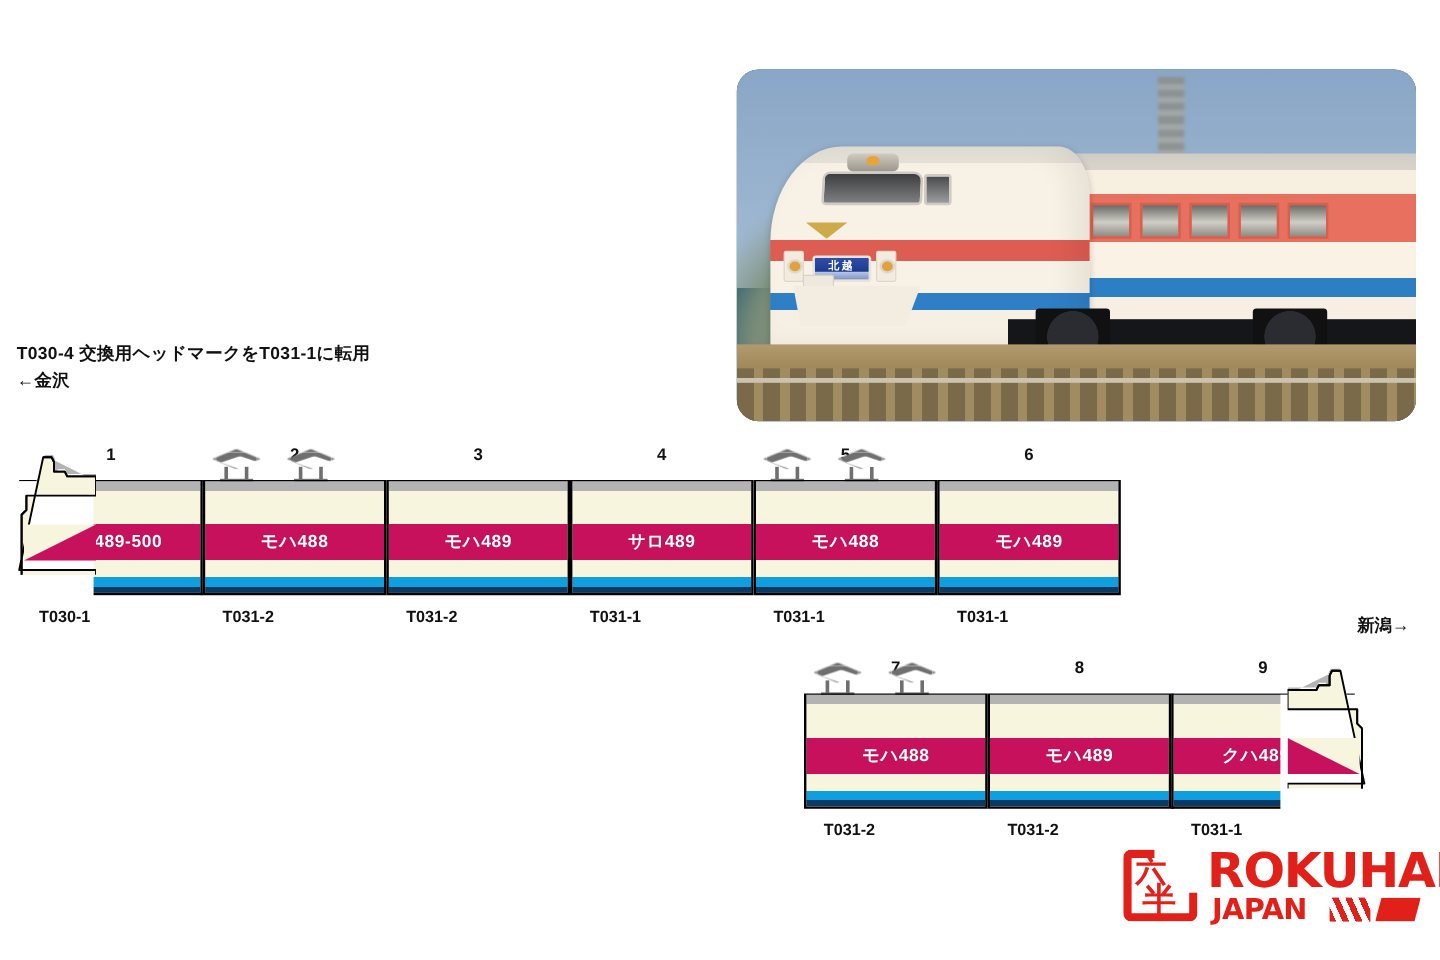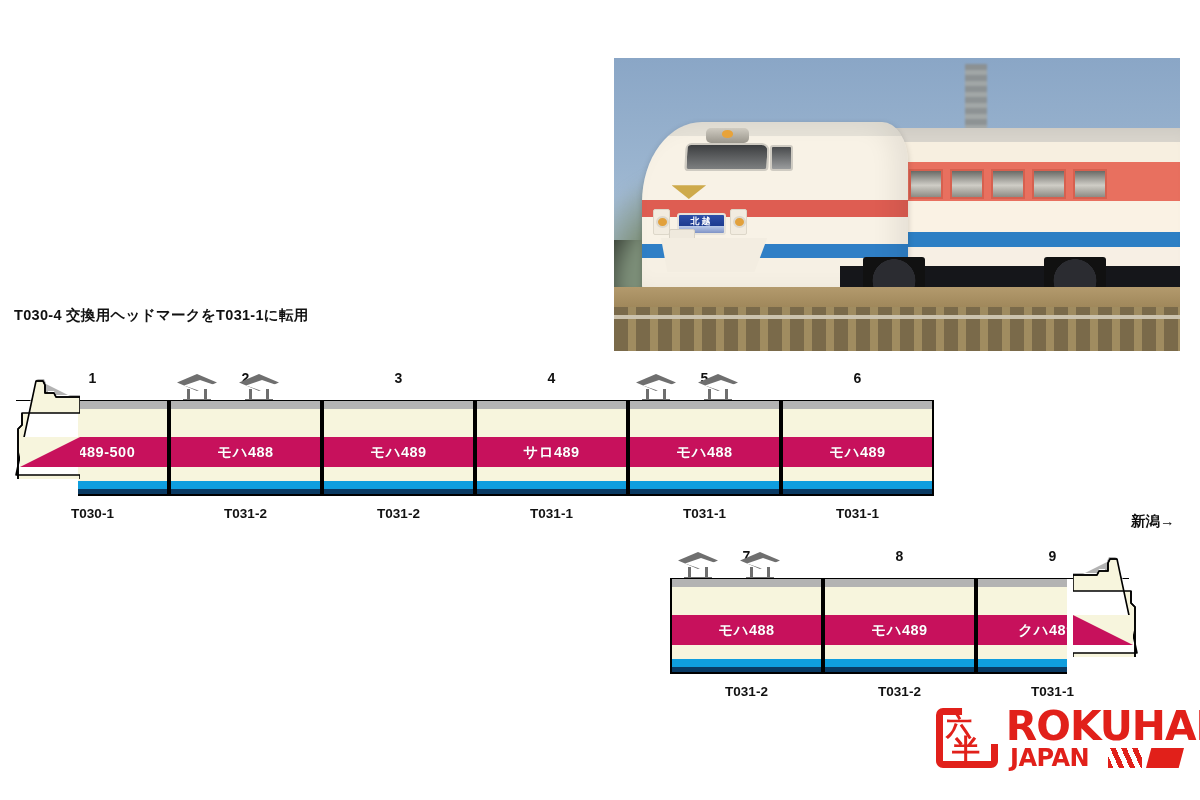--- a/index.html
+++ b/index.html
@@ -13,41 +13,42 @@
     position: relative;
     overflow: hidden;
     font-family: "Liberation Sans", "DejaVu Sans", sans-serif;
     color: #111111;
   }
 
   
   .notes {
     position: absolute;
     left: 14px;
-    top: 304px;
+    top: 284px;
     width: 560px;
   }
   .notes .line {
     font-size: 14.5px;
     font-weight: bold;
     line-height: 23px;
     letter-spacing: 0.3px;
     color: #111111;
     white-space: nowrap;
   }
 
   
   .photo {
     position: absolute;
     left: 614px;
     top: 58px;
     width: 566px;
     height: 293px;
     overflow: hidden;
-    background: #000000;
+    background: #0c4a6e;
+    border-radius: 18px;
   }
   .photo .sky {
     position: absolute; left: 0; top: 0; right: 0; height: 62%;
     background: linear-gradient(180deg, #8aa6c6 0%, #9ab4cf 60%, #a9c0d6 100%);
   }
   .photo .hill {
     position: absolute; left: -6%; top: 36%; width: 46%; height: 46%;
     background: radial-gradient(ellipse at 50% 90%, #6d7f6b 0%, #7d8f79 45%, rgba(140,160,150,0) 72%);
     filter: blur(6px);
   }
@@ -177,21 +178,20 @@
     font-weight: bold;
     color: #111;
     text-align: center;
     width: 40px;
   }
   .tcode {
     position: absolute;
     font-size: 13.5px;
     font-weight: bold;
     color: #111;
-    text-align: center;
     width: 120px;
   }
   .dirlabel {
     position: absolute;
     font-size: 14.5px;
     font-weight: bold;
     color: #111;
     white-space: nowrap;
   }
 
@@ -307,20 +307,21 @@
     position: absolute; left: 210px; top: 42px; width: 38px; height: 20px;
     background: #e1201a;
     clip-path: polygon(14% 0, 100% 0, 86% 100%, 0 100%);
   }
 </style>
 </head>
 <body>
 
 <div class="notes">
   <div class="line">T030-4 交換用ヘッドマークをT031-1に転用</div>
+  <div class="line">←金沢</div>
 </div>
 
 <div class="photo">
   <div class="sky"></div>
   <div class="hill"></div>
   <div class="hill2"></div>
   <div class="pylon"></div>
 
   <div class="carbody">
     <div class="win" style="left:14%"></div>

